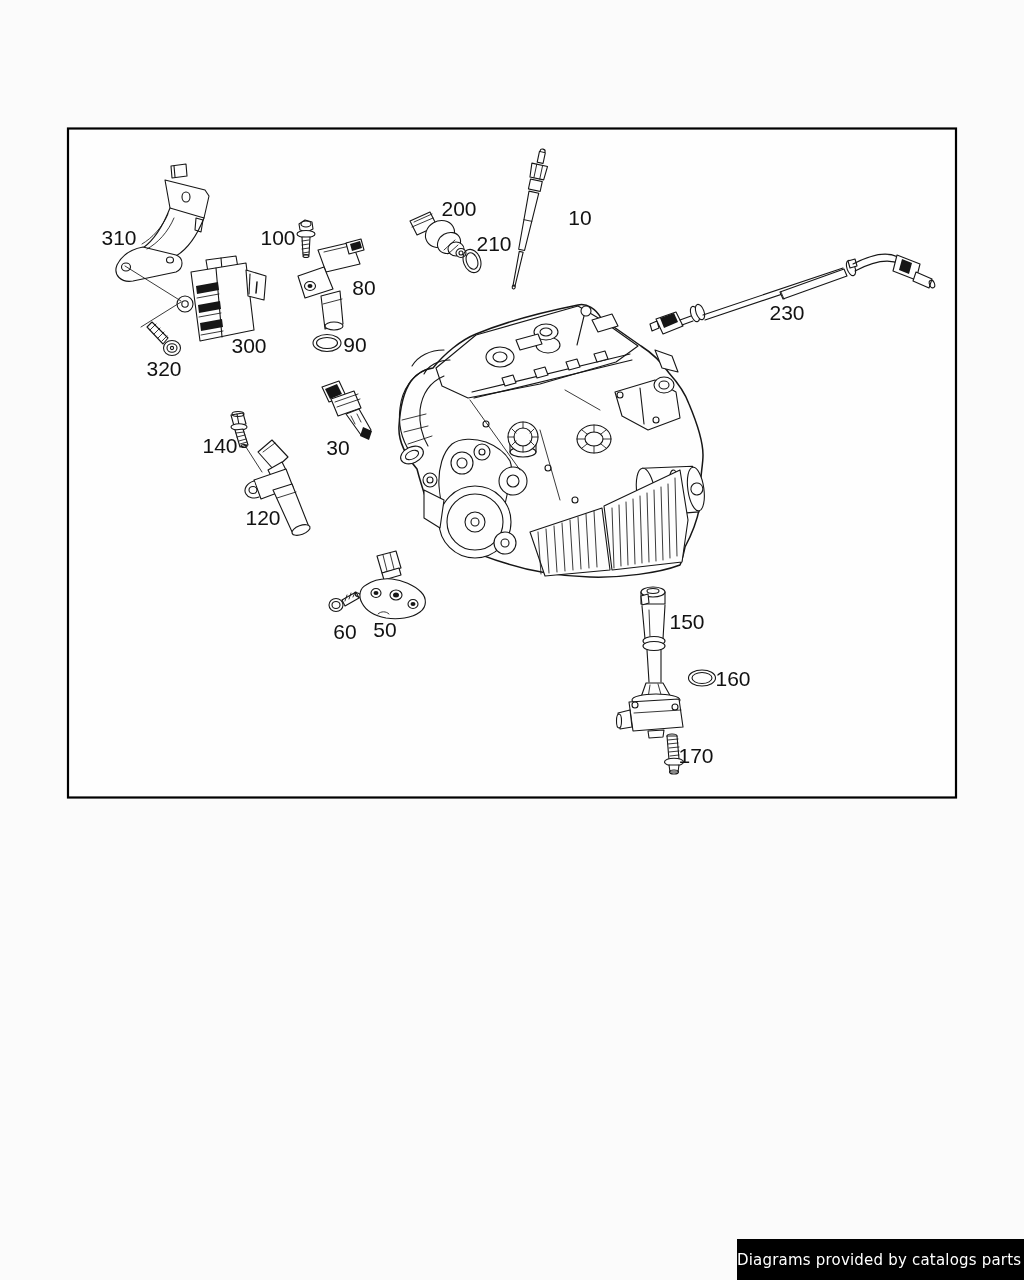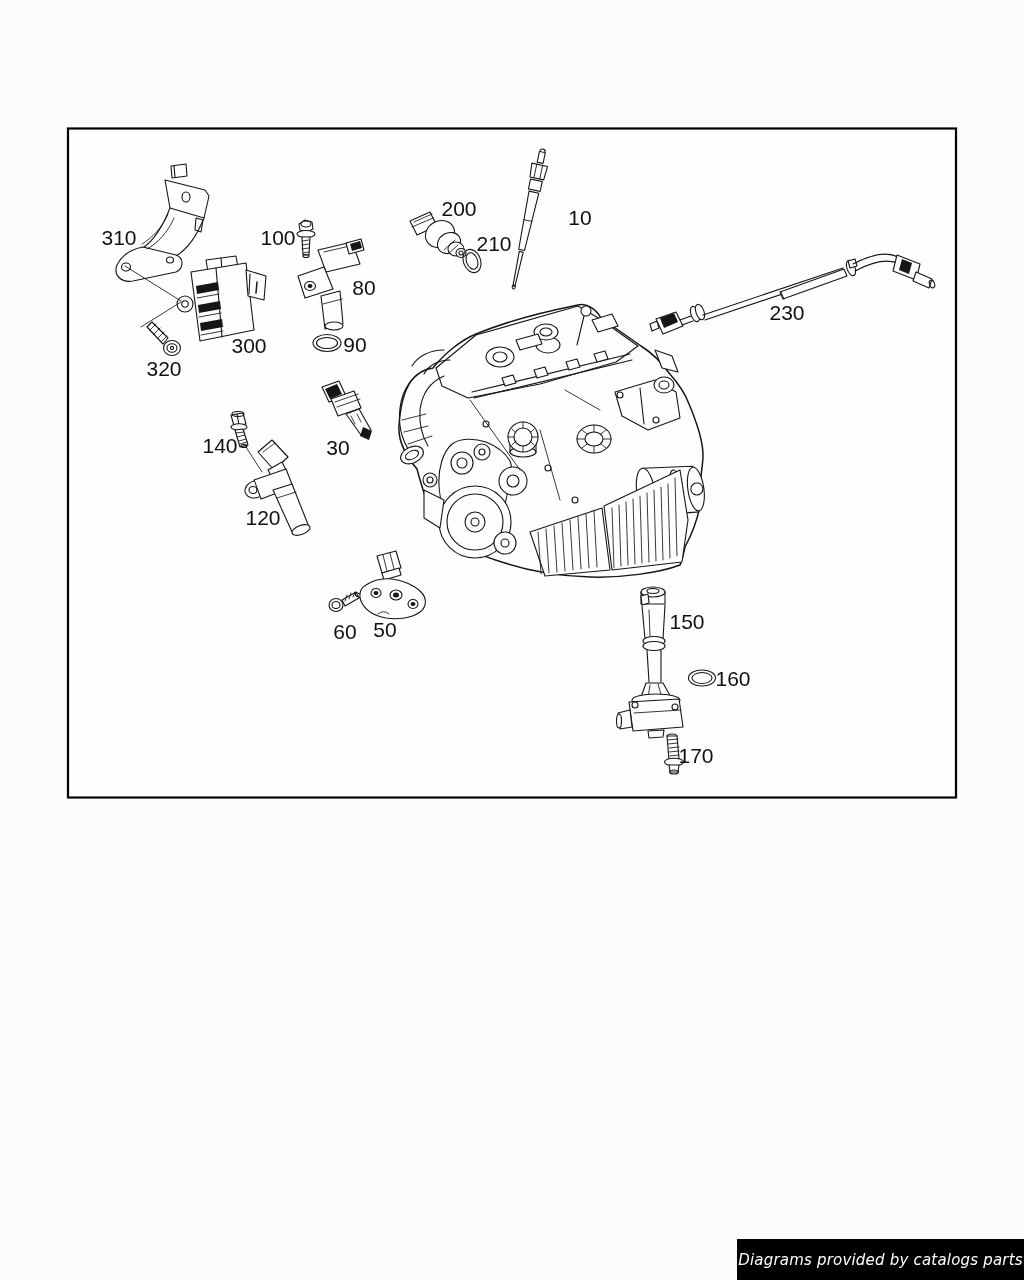--- a/index.html
+++ b/index.html
@@ -17,22 +17,22 @@
   svg .thin{stroke-width:0.85;}
   svg .bold{stroke-width:1.5;}
   svg text.lbl{
     font-family:"Liberation Sans",sans-serif;
     font-size:21px;fill:#111;stroke:none;
     text-anchor:middle;dominant-baseline:central;
   }
   .footer-bar{
     position:absolute;left:737px;top:1239px;width:287px;height:41px;
     background:var(--footer_bg,#000);color:var(--footer_fg,#fff);
-    display:flex;align-items:center;justify-content:center;
-    font-family:"DejaVu Sans",sans-serif;font-size:15px;letter-spacing:.2px;font-style:italic;
+    display:flex;align-items:center;
+    font-family:"DejaVu Sans",sans-serif;font-size:15px;letter-spacing:.2px;
   }
 </style>
 </head>
 <body>
 
 <div class="stage">
 
 <svg class="diagram" width="1024" height="1280" viewBox="0 0 1024 1280">
 
   <rect x="68" y="128.5" width="888" height="669" class="f" stroke="var(--frame_border,#000)" stroke-width="2.2"></rect>

